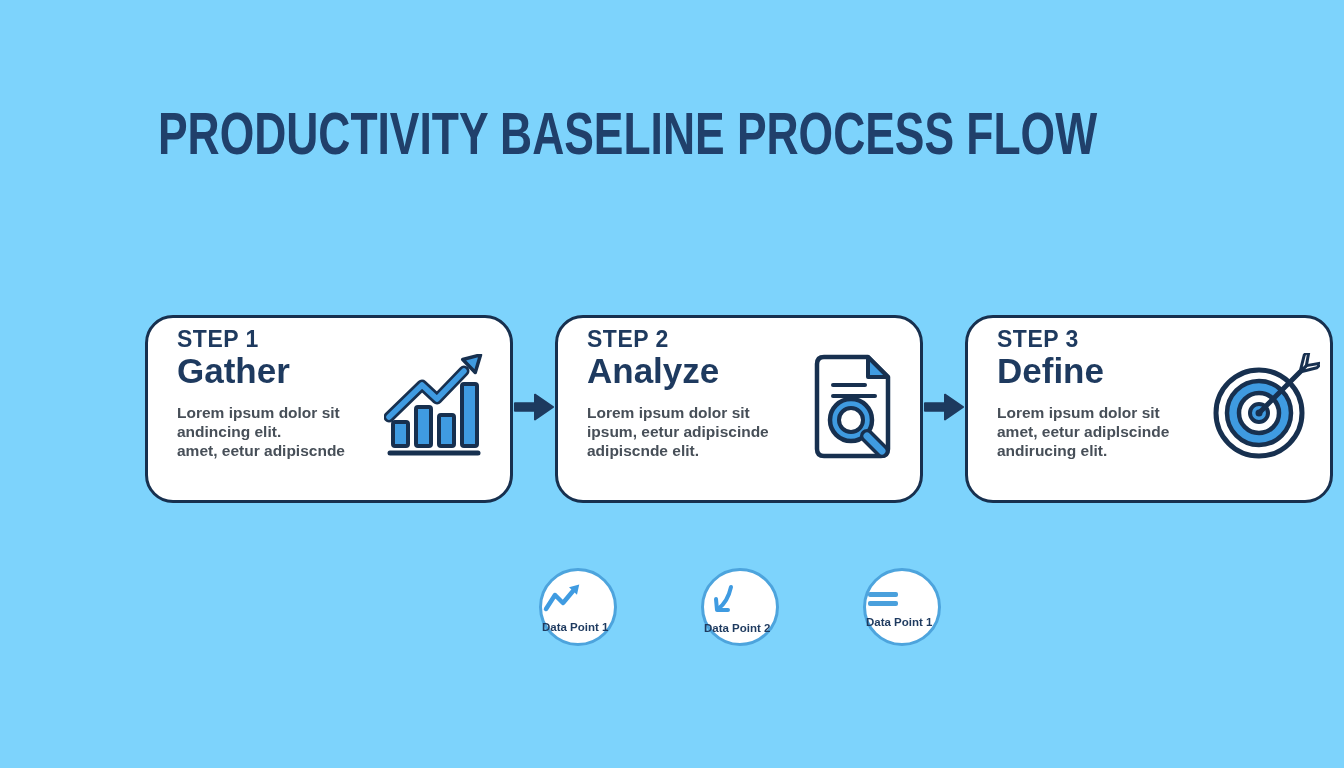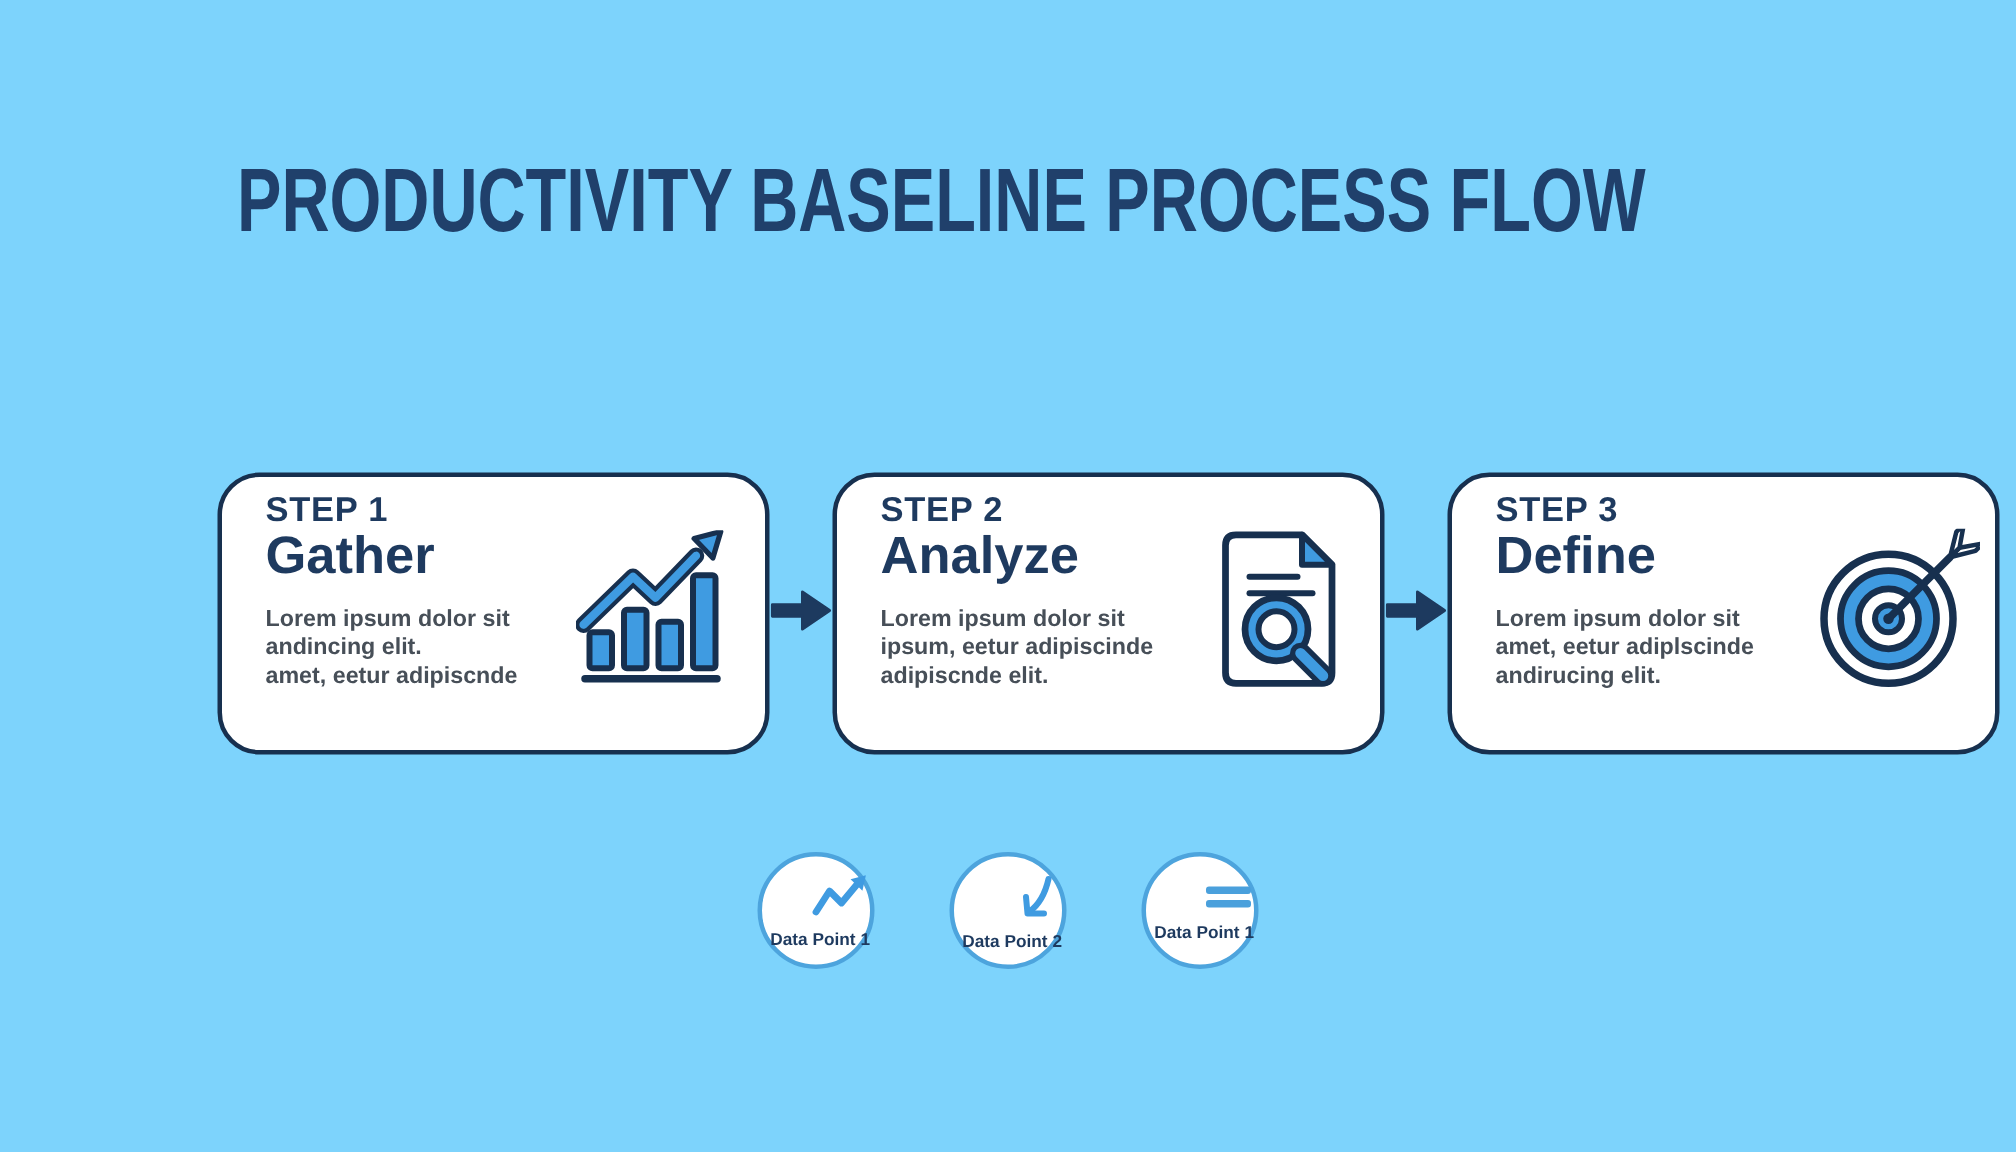--- a/index.html
+++ b/index.html
@@ -62,22 +62,22 @@
 
   
   .datapoints {
     position:absolute; left:505px; top:568px;
     display:flex; gap:50px;
   }
   .datapoint {
     width:78px; height:78px; border-radius:50%;
     background:#ffffff;
     border:3px solid #4da4dd;
-    display:flex; flex-direction:column; align-items:flex-end; justify-content:center;
-    gap:3px; padding-top:2px;
+    display:flex; flex-direction:column; align-items:flex-start; justify-content:center;
+    gap:3px; padding-top:2px;margin-left:34px;
   }
   .datapoint-label {
     font-size:11.5px; font-weight:bold; color:#1e3a5f; white-space:nowrap;
   }
 </style>
 </head>
 <body>
 
 <div class="canvas">
 

